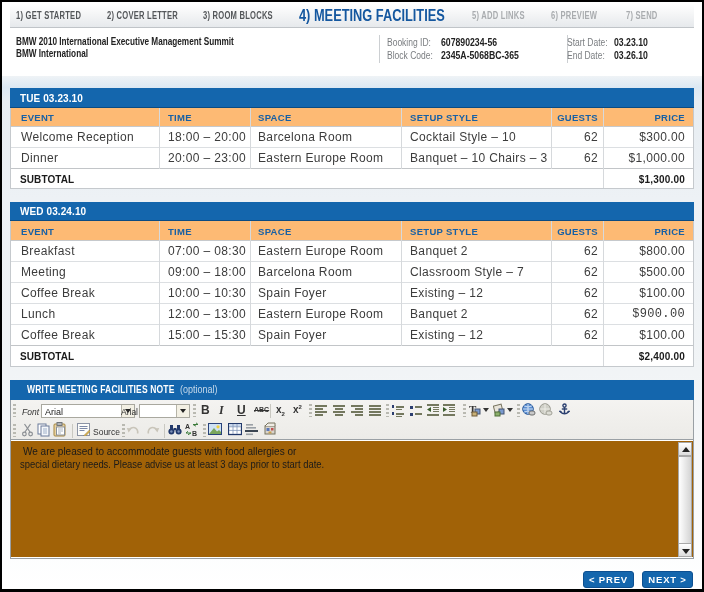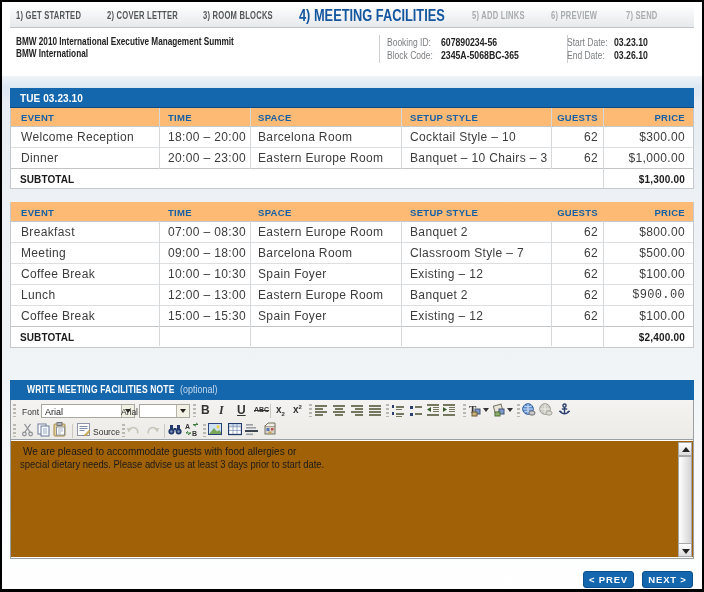--- a/index.html
+++ b/index.html
@@ -119,20 +119,23 @@
     <div class="colsep" style="left:592px; top:0; height:19px;"></div>
   </div>
   <div class="colsep" style="left:148px; top:20px; height:61px;"></div>
   <div class="colsep" style="left:239px; top:20px; height:61px;"></div>
   <div class="colsep" style="left:390px; top:20px; height:61px;"></div>
   <div class="colsep" style="left:540px; top:20px; height:61px;"></div>
   <div class="colsep" style="left:592px; top:20px; height:61px;"></div>
 </div>
 
 <div class="tbl" style="left:10px; top:202px; width:684px;">
+  <div class="tbar" style="height:19px;">
+      <span>WED 03.24.10</span>
+    </div>
   <div class="thead" style="height:20px;">
     <span class="hc" style="left:10px;">EVENT</span>
     <span class="hc" style="left:157px;">TIME</span>
     <span class="hc" style="left:247px;">SPACE</span>
     <span class="hc" style="left:399px;">SETUP STYLE</span>
     <span class="hc" style="right:95px;">GUESTS</span>
     <span class="hc" style="right:8px;">PRICE</span>
   </div>
   <div class="trow" style="height:21px;">
     <span class="cell" style="left:10px;">Breakfast</span>
@@ -187,21 +190,21 @@
 </div>
 
 <div class="ebar">
     <b>WRITE MEETING FACILITIES NOTE</b>
     <span style="position:absolute; left:170px; top:4px; font-size:10px; color:#c6d9ea; transform:scaleX(0.9); transform-origin:left top;">(optional)</span>
   </div>
 <div class="ebox">
   <div class="etools" id="toolbar">
 
     <div class="grip" style="left:2px; top:4px;"></div>
-    <span class="tlabel" style="left:11px; top:7px;">Font</span>
+    <span class="tlabel" style="left:11px; top:7px;font-style:italic;">Font</span>
     <div class="combo" style="left:30px; top:4px; width:94px;">
         <span class="ctext">Arial</span>
         <span class="cbtn"></span>
       </div>
     <span class="tlabel" style="left:110px; top:7px;">Arial</span>
     <div class="combo" style="left:128px; top:4px; width:51px;">
         <span class="cbtn"></span>
       </div>
     <div class="grip" style="left:182px; top:4px;"></div>
     <span class="tbtn" style="left:190px; top:3px; font-size:12px;">B</span>

